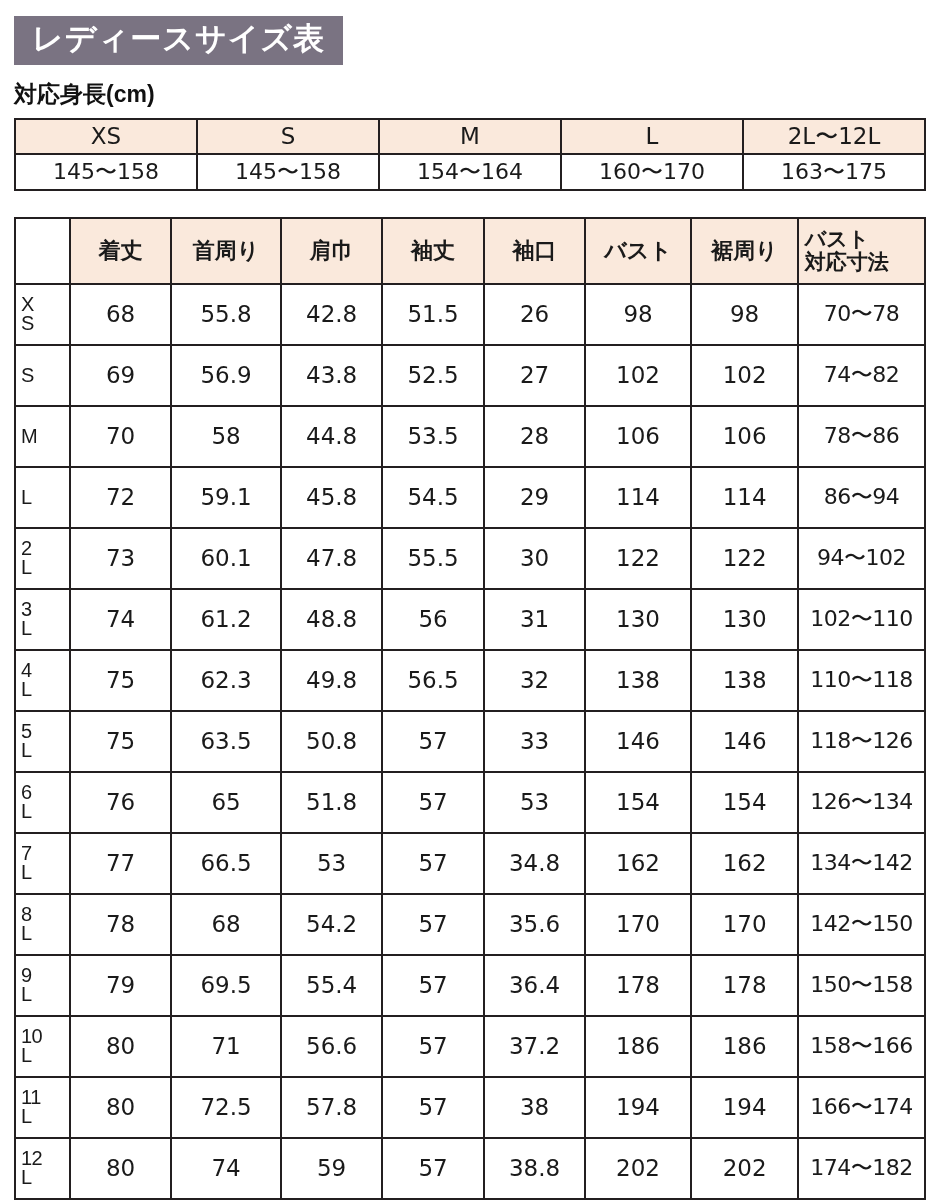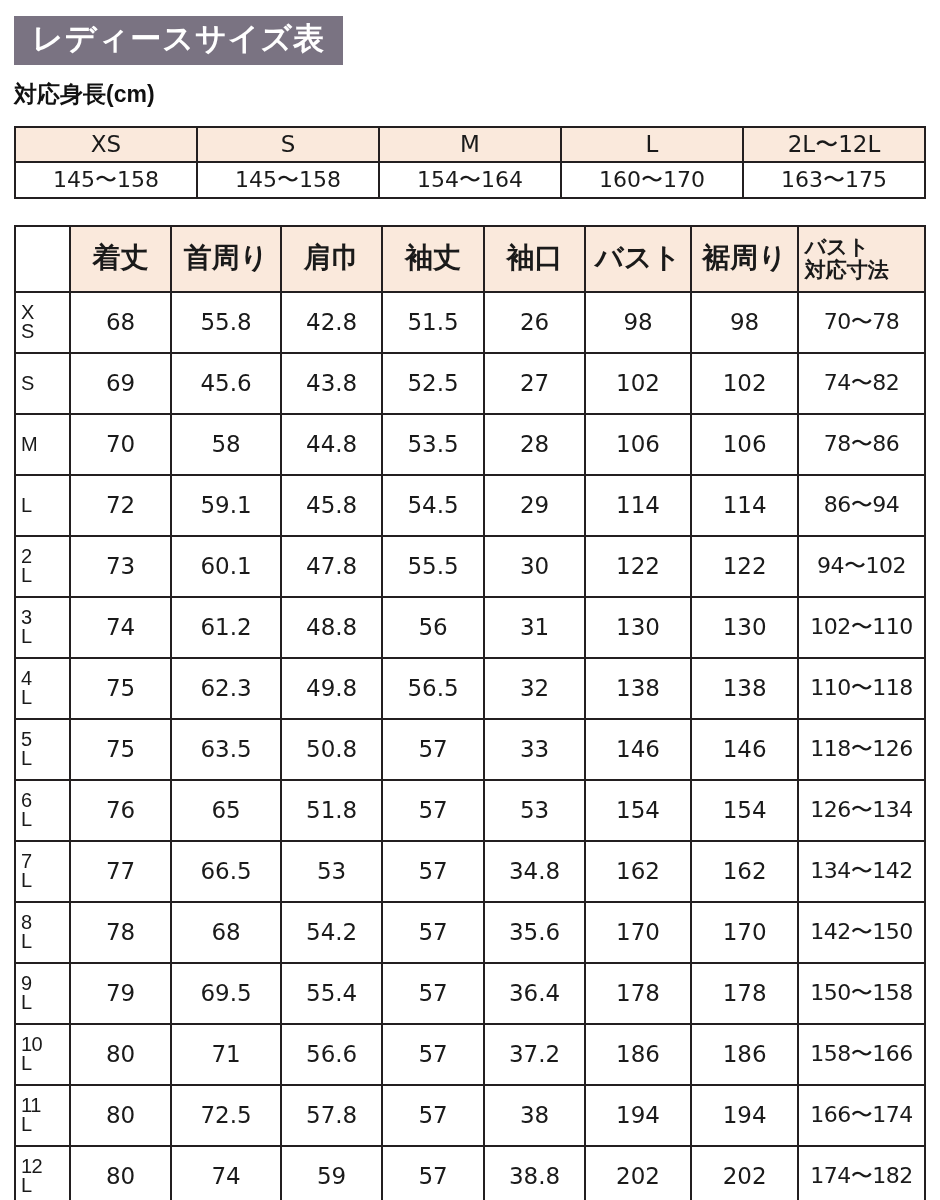--- a/index.html
+++ b/index.html
@@ -30,21 +30,21 @@
     font-size: 31px;
     font-weight: bold;
     letter-spacing: 1px;
     padding: 7px 18px 9px 18px;
     line-height: 1.05;
   }
 
   
   .section-heading {
     margin-top: 14px;
-    margin-bottom: 16px;
+    margin-bottom: 8px;
     font-size: 23px;
     font-weight: bold;
     letter-spacing: 0px;
     color: #111111;
   }
 
   
   table {
     border-collapse: collapse;
     table-layout: fixed;
@@ -78,21 +78,21 @@
 
   
   .meas-wrap {
     margin-top: 26px;
   }
   .meas-table {
     width: 912px;
   }
   .meas-table th {
     background: #fae9dc;
-    font-size: 28px;
+    font-size: 22px;
     font-weight: bold;
     height: 64px;
     padding: 0 2px;
     line-height: 1.08;
   }
   .meas-table th.corner {
     width: 54px;
     background: #ffffff;
   }
   .meas-table th.bust-ref {
@@ -193,21 +193,21 @@
             <td>26</td>
             <td>98</td>
             <td>98</td>
             <td class="lastcol">70〜78</td>
           </tr>
           <tr>
             <td class="rowlabel">
               <span class="stack">S</span>
             </td>
             <td>69</td>
-            <td>45.6</td>
+            <td>56.9</td>
             <td>43.8</td>
             <td>52.5</td>
             <td>27</td>
             <td>102</td>
             <td>102</td>
             <td class="lastcol">74〜82</td>
           </tr>
           <tr>
             <td class="rowlabel">
               <span class="stack">M</span>

